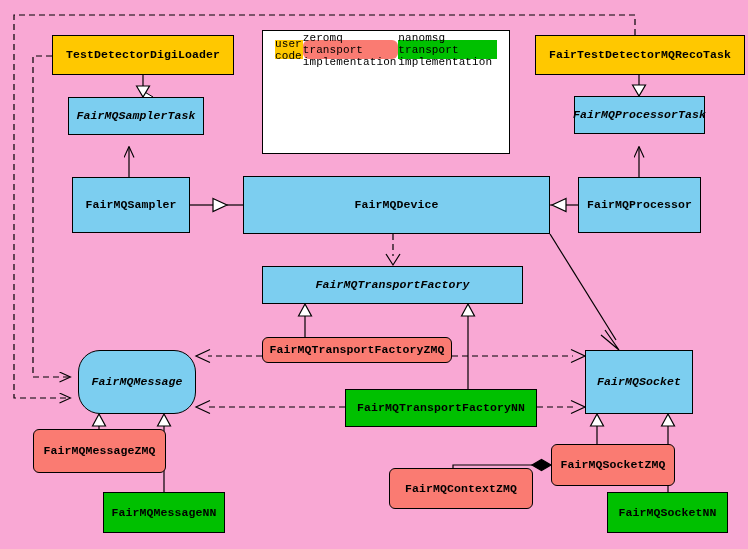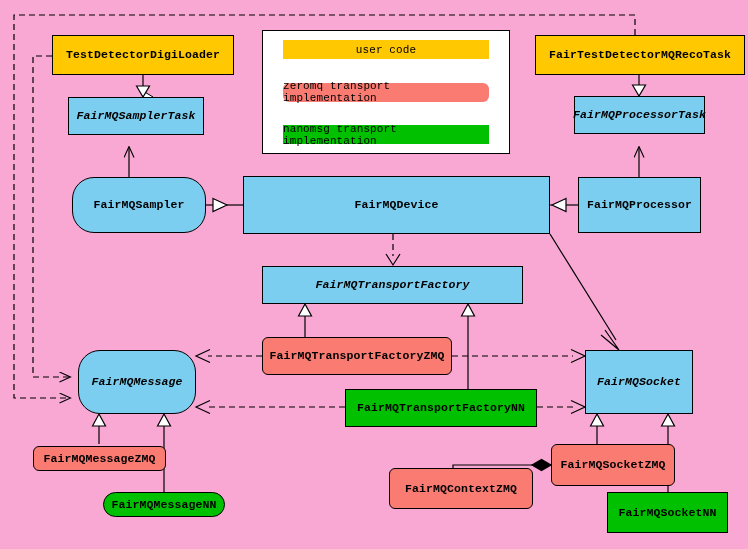--- a/index.html
+++ b/index.html
@@ -50,25 +50,24 @@
   
   #legend {
     position: absolute;
     left: 262px;
     top: 30px;
     width: 248px;
     height: 124px;
     box-sizing: border-box;
     border: 1px solid #000000;
     background: #ffffff;
-    padding: 9px 20px;
+    padding: 9px 12px;
     z-index: 4;
     display: flex;
-    flex-direction: column;
-    justify-content: space-between;
+    flex-direction: row;
   }
   .legend-row {
     height: 19px;
     display: flex;
     align-items: center;
     justify-content: center;
     font-size: 11px;
     font-weight: normal;
     color: #000000;
     letter-spacing: 0.1px;
@@ -206,21 +205,21 @@
   </svg>
 
   <div class="node fill-user" style="left:52px; top:35px; width:182px; height:40px;">
     <span>TestDetectorDigiLoader</span>
   </div>
 
   <div class="node fill-fw abstract" style="left:68px; top:97px; width:136px; height:38px;">
     <span>FairMQSamplerTask</span>
   </div>
 
-  <div class="node fill-fw" style="left:72px; top:177px; width:134px; height:56px;border-radius:22px;">
+  <div class="node fill-fw" style="left:72px; top:177px; width:118px; height:56px;">
     <span>FairMQSampler</span>
   </div>
 
   <div class="node fill-fw" style="left:243px; top:176px; width:307px; height:58px;">
     <span>FairMQDevice</span>
   </div>
 
   <div class="node fill-fw" style="left:578px; top:177px; width:123px; height:56px;">
     <span>FairMQProcessor</span>
   </div>
@@ -230,37 +229,37 @@
   </div>
 
   <div class="node fill-user" style="left:535px; top:35px; width:210px; height:40px;">
     <span>FairTestDetectorMQRecoTask</span>
   </div>
 
   <div class="node fill-fw abstract" style="left:262px; top:266px; width:261px; height:38px;">
     <span>FairMQTransportFactory</span>
   </div>
 
-  <div class="node fill-zmq" style="left:262px; top:337px; width:190px; height:38px;">
+  <div class="node fill-zmq" style="left:262px; top:337px; width:190px; height:26px;">
     <span>FairMQTransportFactoryZMQ</span>
   </div>
 
   <div class="node fill-nn" style="left:345px; top:389px; width:192px; height:38px;">
     <span>FairMQTransportFactoryNN</span>
   </div>
 
   <div class="node fill-fw abstract" style="left:78px; top:350px; width:118px; height:64px;border-radius:22px;">
     <span>FairMQMessage</span>
   </div>
 
-  <div class="node fill-zmq" style="left:33px; top:446px; width:133px; height:25px;">
+  <div class="node fill-zmq" style="left:33px; top:429px; width:133px; height:44px;">
     <span>FairMQMessageZMQ</span>
   </div>
 
-  <div class="node fill-nn" style="left:103px; top:492px; width:122px; height:25px;border-radius:15px;">
+  <div class="node fill-nn" style="left:103px; top:492px; width:122px; height:41px;">
     <span>FairMQMessageNN</span>
   </div>
 
   <div class="node fill-fw abstract" style="left:585px; top:350px; width:108px; height:64px;text-align:right;">
     <span>FairMQSocket</span>
   </div>
 
   <div class="node fill-zmq" style="left:551px; top:444px; width:124px; height:42px;">
     <span>FairMQSocketZMQ</span>
   </div>

